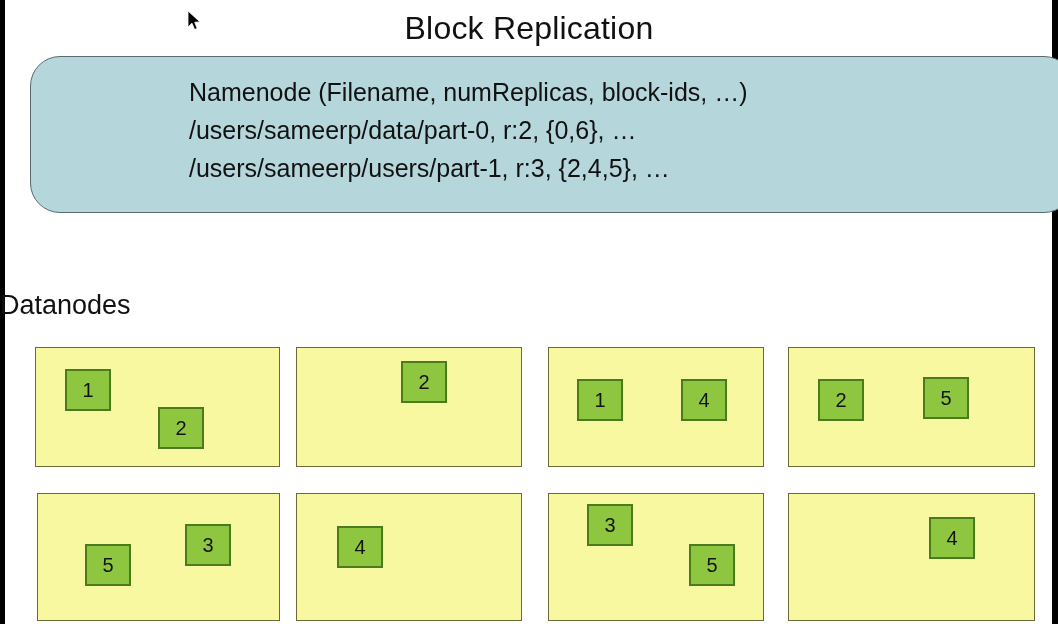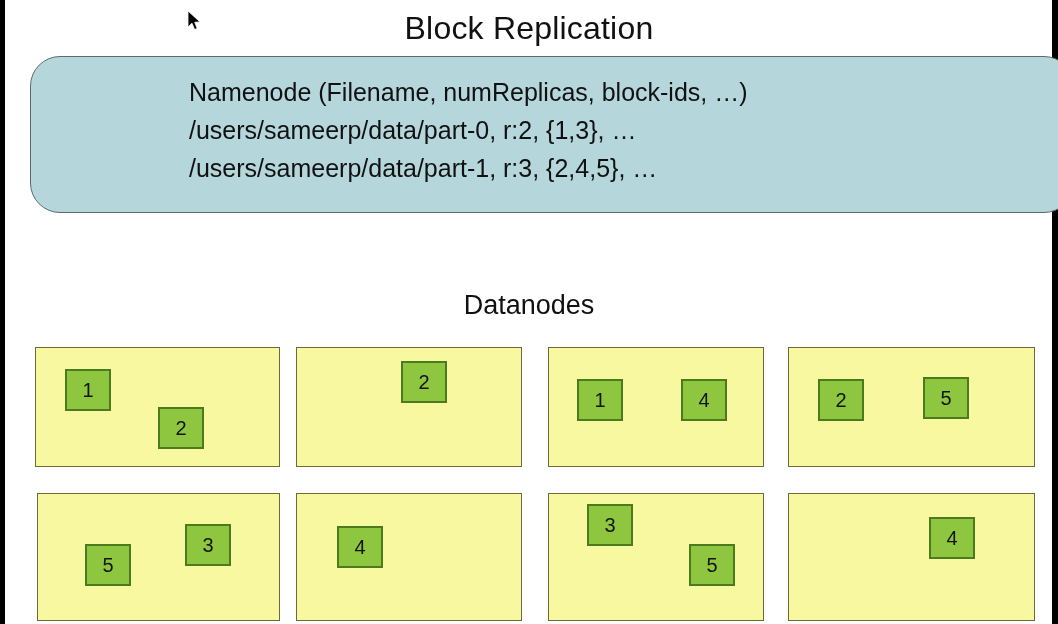--- a/index.html
+++ b/index.html
@@ -60,21 +60,21 @@
     font-size: 25px;
     line-height: 38px;
     white-space: nowrap;
   }
 
   .datanodes-label {
     position: absolute;
     top: 290px;
     left: 0;
     width: 100%;
-    text-align: center;
+    text-align: left;
     font-size: 27px;
   }
 
   .dnode {
     position: absolute;
     background: var(--datanode-fill, #f7f8a0);
     border: 1px solid var(--datanode-border, #6b6b3a);
     box-sizing: border-box;
   }
 
@@ -100,22 +100,22 @@
 
 <div class="page-title">Block Replication</div>
 
 <svg class="cursor" viewBox="0 0 16 22">
   <path d="M2 1 L2 17 L6 13.2 L8.6 19.5 L11.2 18.4 L8.7 12.3 L14 11.9 Z" fill="#000" stroke="#fff" stroke-width="0.8"></path>
 </svg>
 
 <div class="namenode">
   <div class="namenode-text">
     <div>Namenode (Filename, numReplicas, block-ids, …)</div>
-    <div>/users/sameerp/data/part-0, r:2, {1,3}, …</div>
-    <div>/users/sameerp/data/part-1, r:3, {2,4,5}, …</div>
+    <div>/users/sameerp/data/part-0, r:2, {0,6}, …</div>
+    <div>/users/sameerp/users/part-1, r:3, {2,4,5}, …</div>
   </div>
 </div>
 
 <div class="datanodes-label">Datanodes</div>
 
 <div class="dnode" style="left:35px; top:347px; width:245px; height:120px;">
   <div class="block" style="left:29px; top:21px;">1</div>
   <div class="block" style="left:122px; top:59px;">2</div>
 </div>
 

